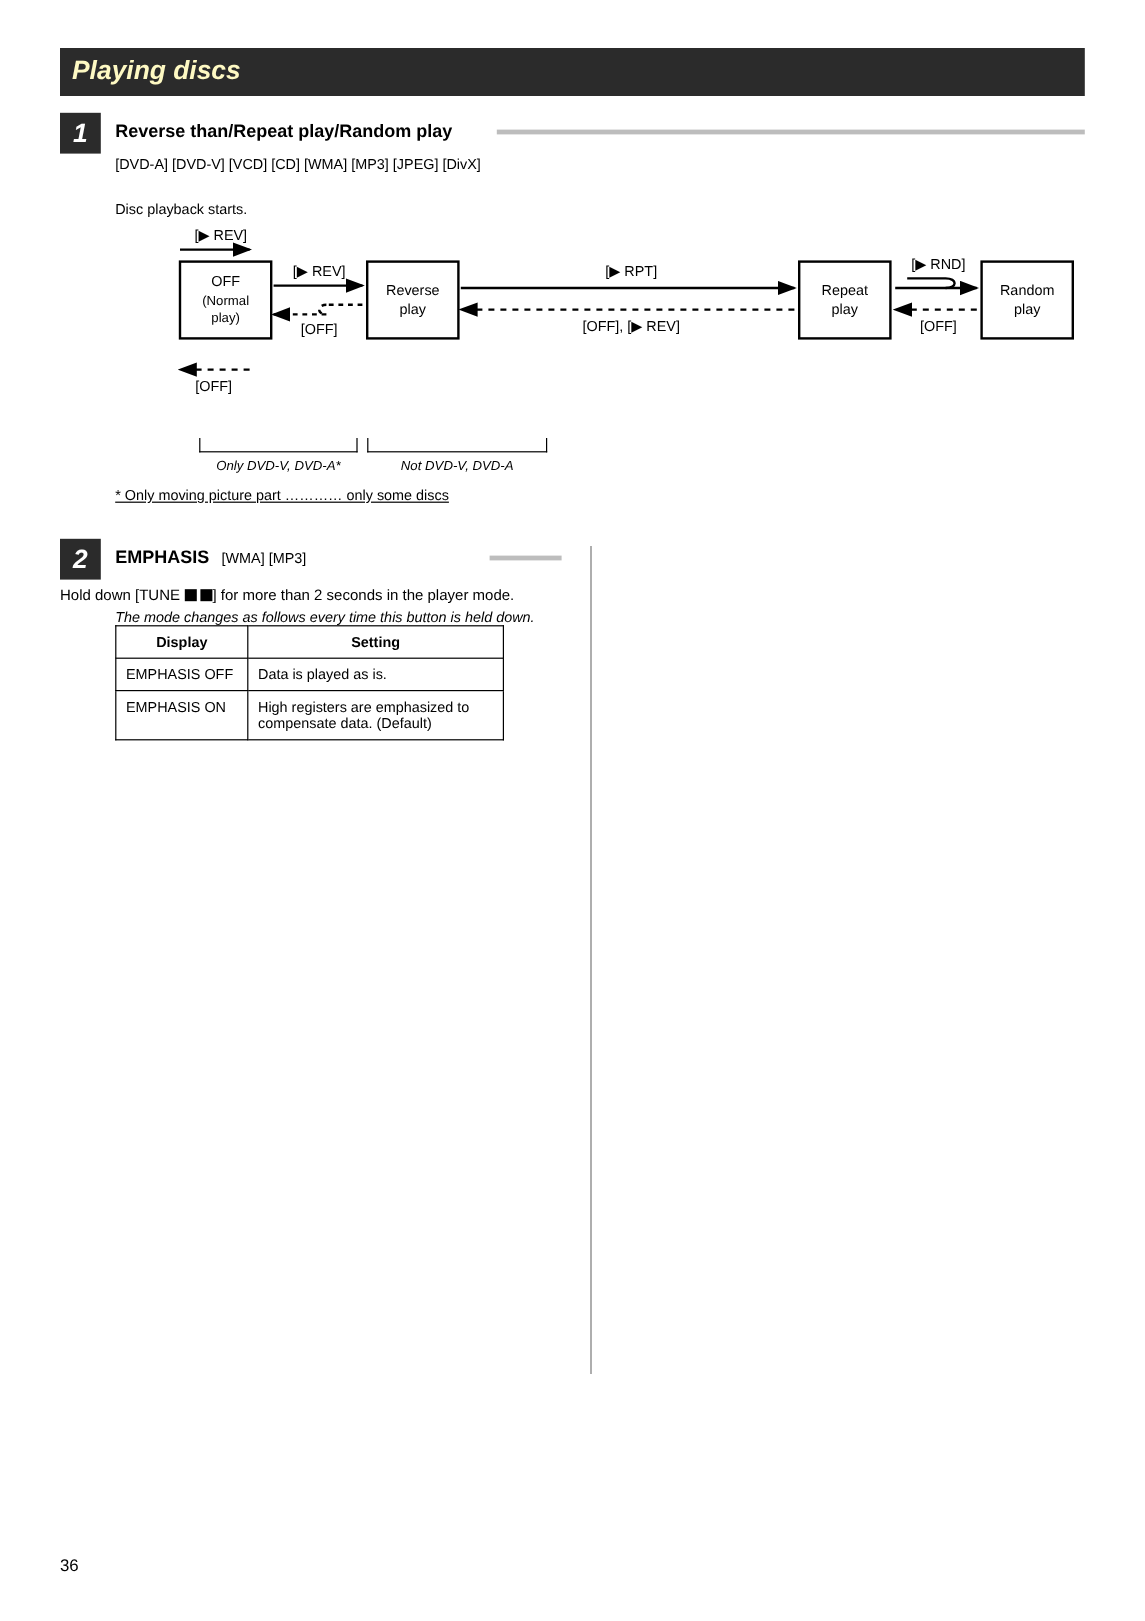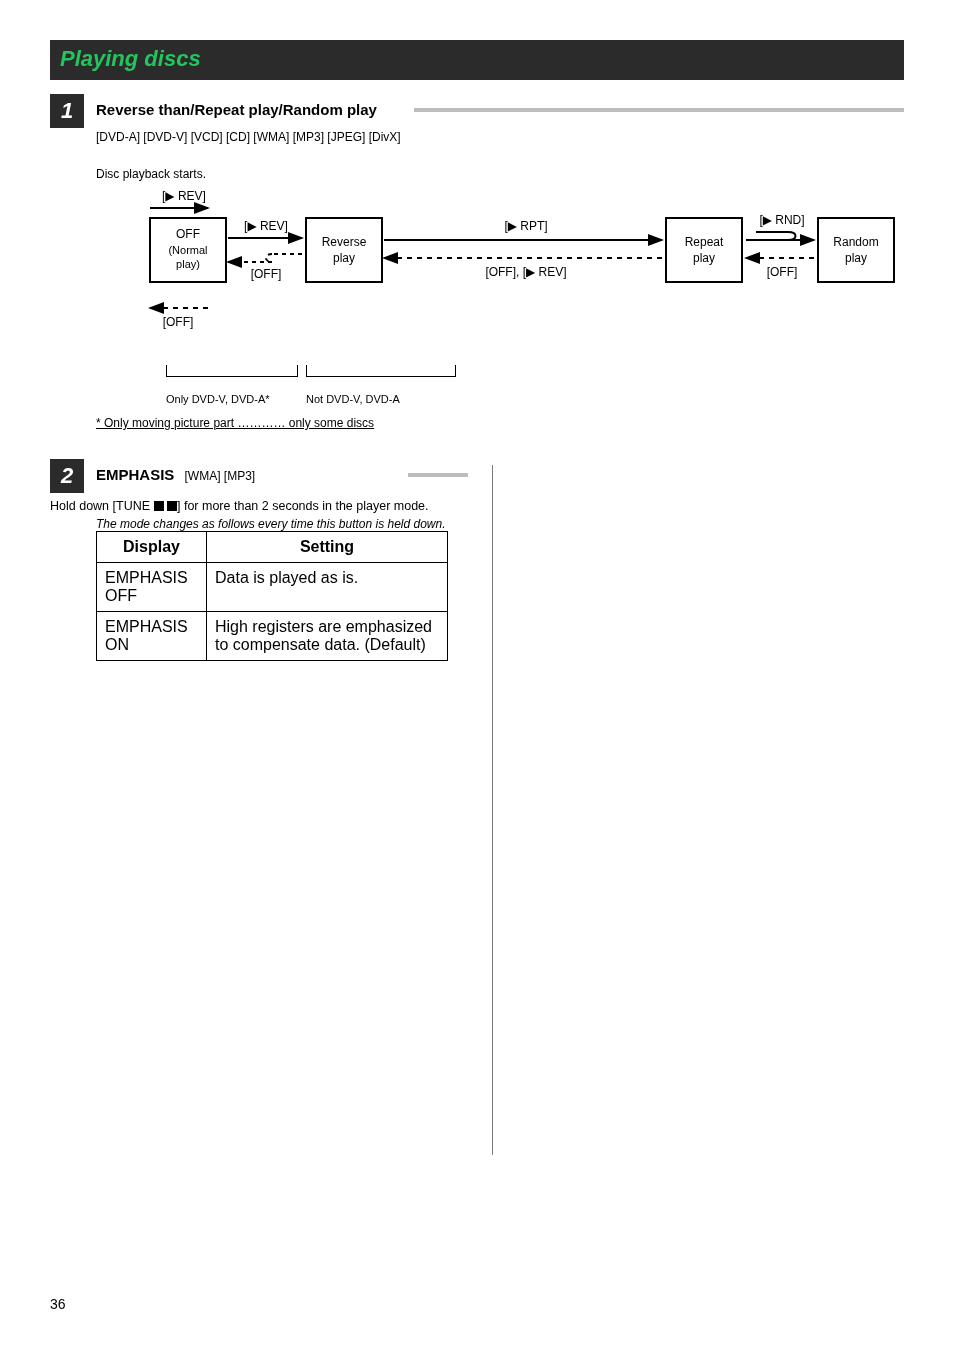--- a/index.html
+++ b/index.html
@@ -8,21 +8,21 @@
     height: 1351px;
     font-family: Arial, Helvetica, sans-serif;
     font-size: 14px;
     color: #000;
     background: #fff;
     position: relative;
     padding: 40px 50px 30px 50px;
   }
   .header-bar {
     background: #2b2b2b;
-    color: #22c55e;
+    color: #fef9c3;
     height: 40px;
     padding: 6px 10px;
     font-size: 22px;
     font-style: italic;
     font-weight: bold;
     margin-bottom: 14px;
   }
   .section-row {
     display: flex;
     align-items: flex-start;
@@ -104,43 +104,43 @@
   .sec2-italic {
     margin-left: 46px;
     font-size: 12px;
     font-style: italic;
   }
   .sq { display:inline-block; width:10px; height:10px; background:#000; vertical-align: -1px; }
 
   .tbl {
     margin-left: 46px;
     border-collapse: collapse;
-    font-size: 16px;
-    width: 352px;
+    font-size: 12px;
+    width: 324px;
   }
   .tbl td {
     border: 1px solid #000;
     padding: 6px 8px;
     vertical-align: top;
   }
   .tbl .hdr { font-weight: bold; text-align: center; }
   .tbl .col1 { width: 110px; }
 
   .page-num {
     position: absolute;
     bottom: 39px;
     left: 50px;
     font-size: 14px;
   }
 
   
   .brk-row { display:flex; margin-left: 116px; margin-top: -4px; }
   .brk { position: relative; height: 12px; border-bottom: 1px solid #000; border-left: 1px solid #000; border-right: 1px solid #000; }
   .brk::after { content:""; position:absolute; left:50%; top:12px; width:1px; height:6px;}
-  .brk-label { text-align:left; font-size: 11px; margin-top: 16px; white-space: nowrap; }
+  .brk-label { text-align:center; font-size: 11px; margin-top: 6px; white-space: nowrap; font-style: italic; }
   .brk-gap { width: 8px; }
 </style>
 </head>
 <body>
 
 <div class="header-bar">
   <span>Playing discs</span>
 </div>
 
 <div class="section-row">

